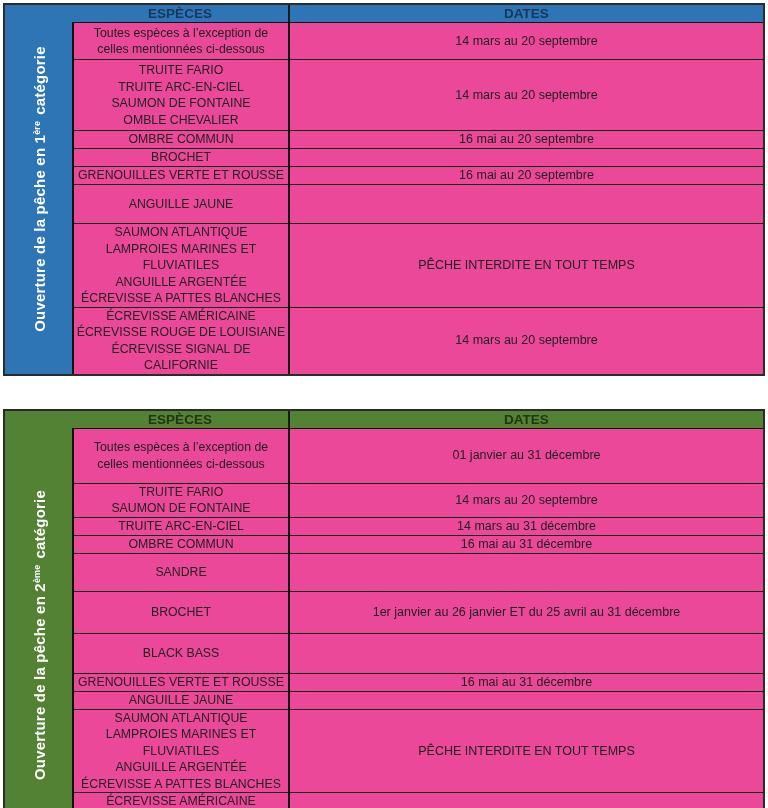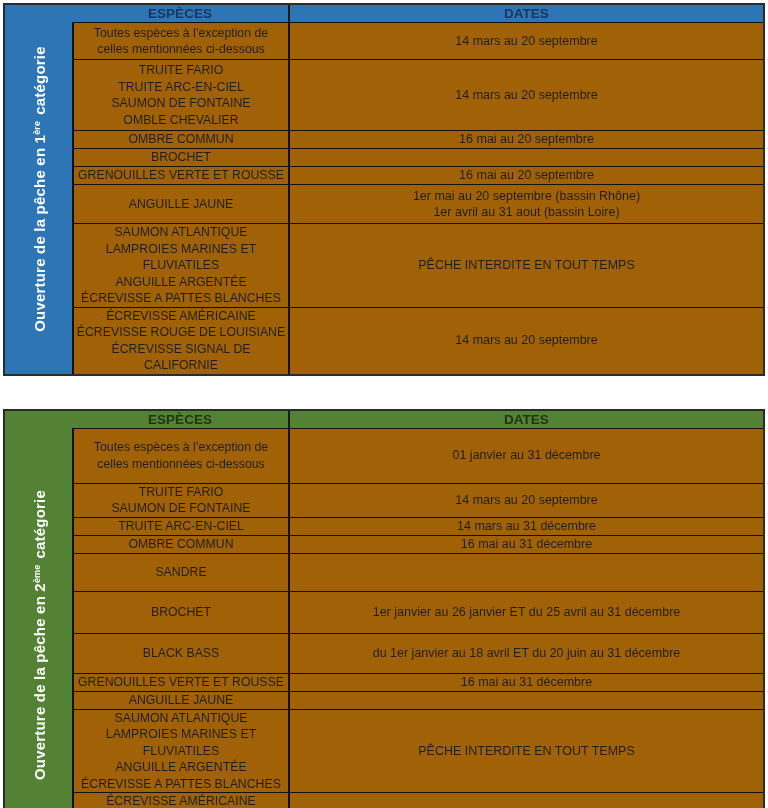--- a/index.html
+++ b/index.html
@@ -75,21 +75,21 @@
   .h-species {
     width: 218px;
     flex: 0 0 218px;
     border-right: 2px solid #1a1a1a;
   }
   .h-dates { flex: 1 1 auto; }
 
   .row {
     display: flex;
     border-top: 1px solid #111111;
-    background: #a16207;
+    background: #ec4899;
   }
   .cell {
     display: flex;
     align-items: center;
     justify-content: center;
     text-align: center;
     box-sizing: border-box;
     font-size: 12.3px;
     line-height: 16.5px;
     white-space: pre-line;
@@ -134,22 +134,20 @@
     </div>
     <div class="row" style="min-height:17px">
       <div class="cell cell-species">BROCHET</div>
     </div>
     <div class="row" style="min-height:17px">
       <div class="cell cell-species">GRENOUILLES VERTE ET ROUSSE</div>
       <div class="cell cell-dates">16 mai au 20 septembre</div>
     </div>
     <div class="row" style="min-height:38px">
       <div class="cell cell-species">ANGUILLE JAUNE</div>
-      <div class="cell cell-dates">1er mai au 20 septembre (bassin Rhône)
-1er avril au 31 aout (bassin Loire)</div>
     </div>
     <div class="row" style="min-height:70px">
       <div class="cell cell-species">SAUMON ATLANTIQUE
 LAMPROIES MARINES ET FLUVIATILES
 ANGUILLE ARGENTÉE
 ÉCREVISSE A PATTES BLANCHES</div>
       <div class="cell cell-dates bold">PÊCHE INTERDITE EN TOUT TEMPS</div>
     </div>
     <div class="row" style="min-height:55px">
       <div class="cell cell-species">ÉCREVISSE AMÉRICAINE
@@ -189,21 +187,20 @@
     </div>
     <div class="row" style="min-height:37px">
       <div class="cell cell-species">SANDRE</div>
     </div>
     <div class="row" style="min-height:41px">
       <div class="cell cell-species">BROCHET</div>
       <div class="cell cell-dates">1er janvier au 26 janvier ET du 25 avril au 31 décembre</div>
     </div>
     <div class="row" style="min-height:39px">
       <div class="cell cell-species">BLACK BASS</div>
-      <div class="cell cell-dates">du 1er janvier au 18 avril ET du 20 juin au 31 décembre</div>
     </div>
     <div class="row" style="min-height:17px">
       <div class="cell cell-species">GRENOUILLES VERTE ET ROUSSE</div>
       <div class="cell cell-dates">16 mai au 31 décembre</div>
     </div>
     <div class="row" style="min-height:17px">
       <div class="cell cell-species">ANGUILLE JAUNE</div>
     </div>
     <div class="row" style="min-height:65px">
       <div class="cell cell-species">SAUMON ATLANTIQUE

